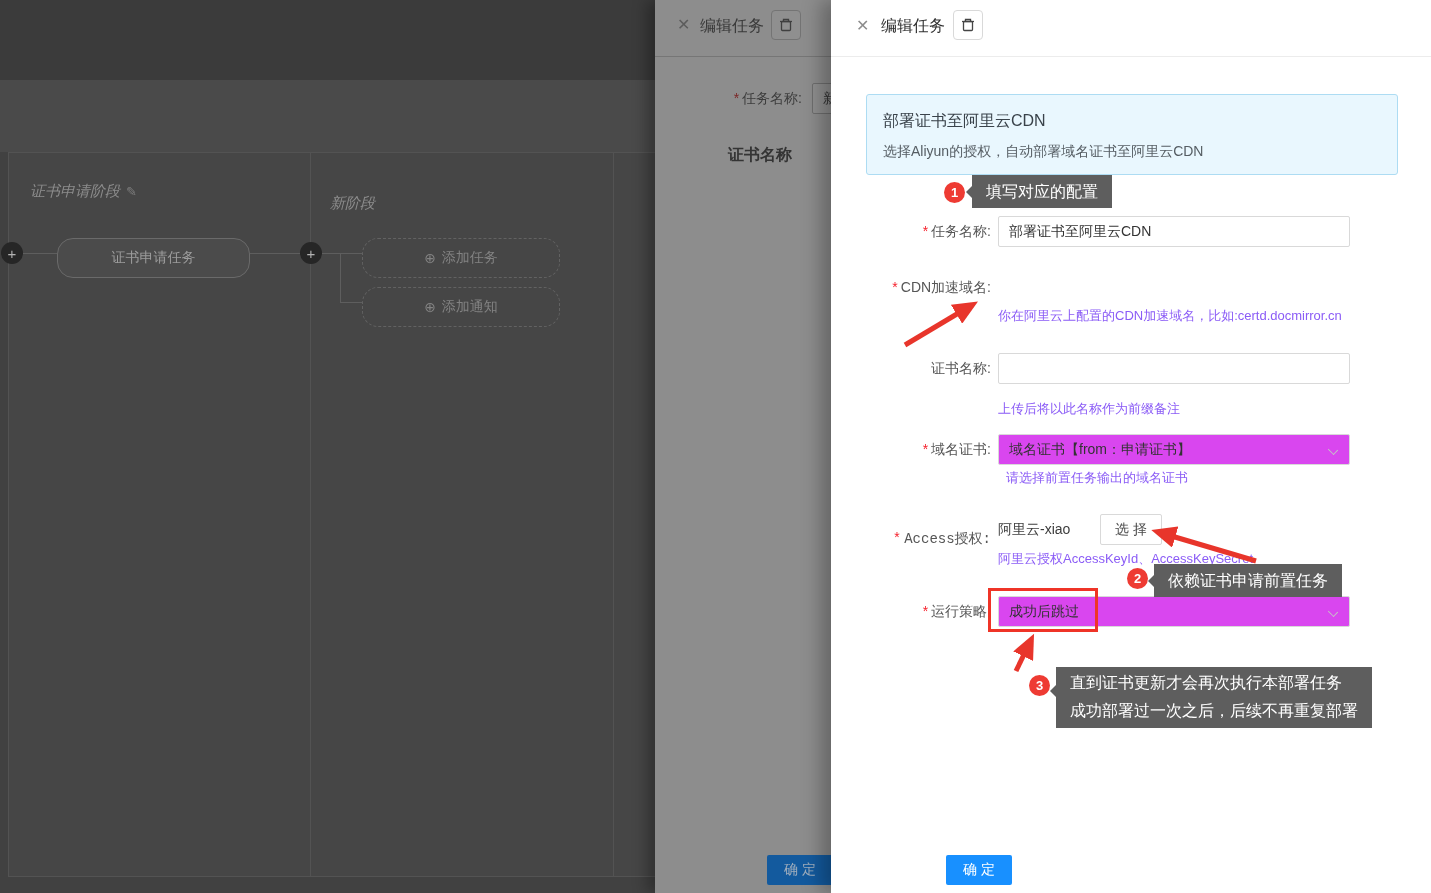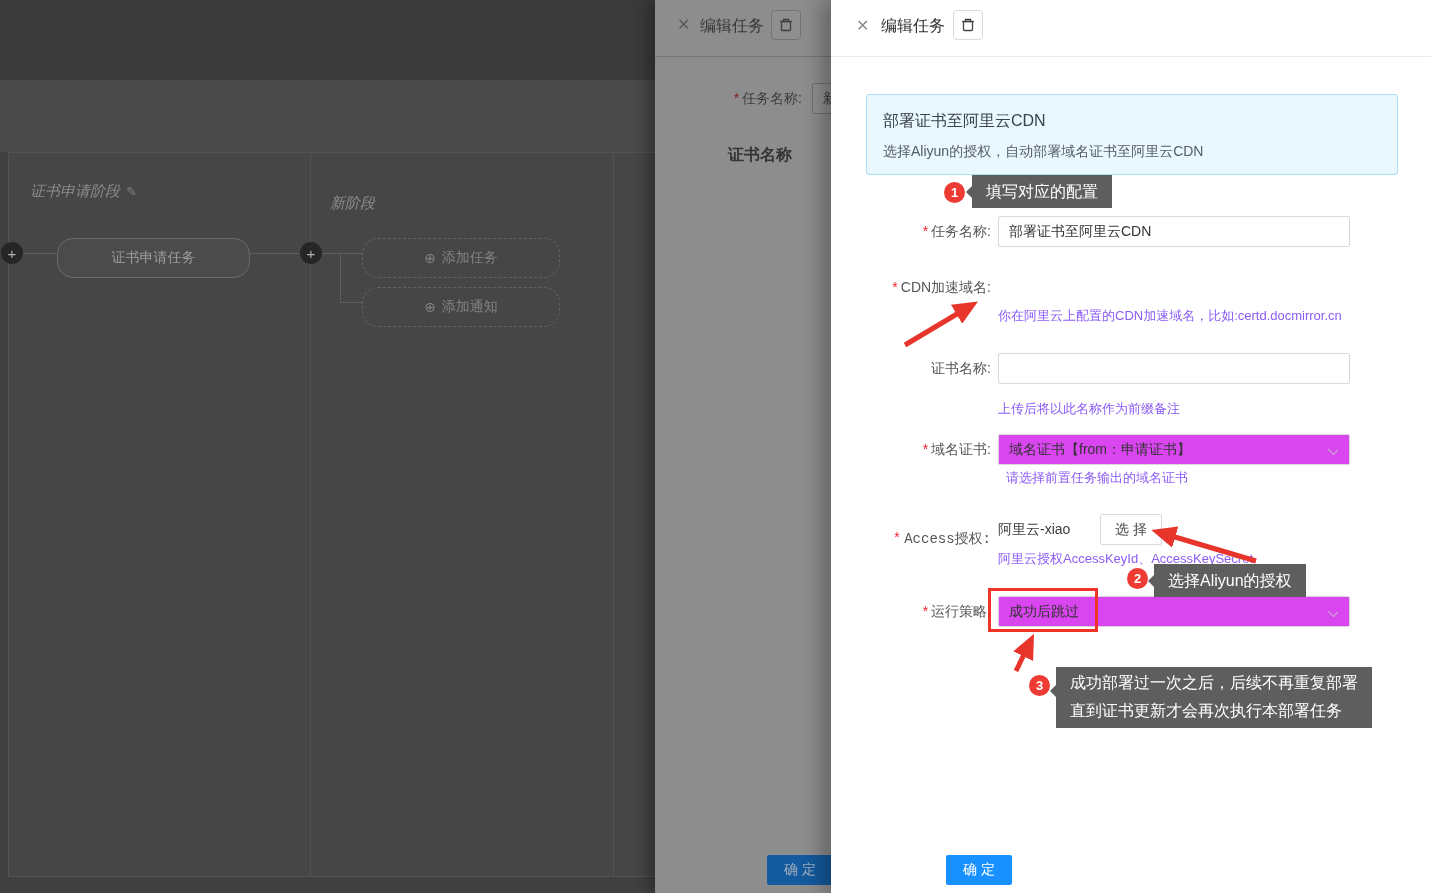--- a/index.html
+++ b/index.html
@@ -181,35 +181,35 @@
     <div class="fhelp" style="top:469px;margin-left:8px;">请选择前置任务输出的域名证书</div>
 
     <div class="flabel" style="top:524px;font-family:Liberation Mono, monospace;">
       <span class="req">*</span><span>Access授权:</span>
     </div>
     <div class="fvalue" style="top:514px;">阿里云-xiao</div>
     <div class="select-btn">选 择</div>
     <div class="fhelp" style="top:550px;">阿里云授权AccessKeyId、AccessKeySecret</div>
 
     <div class="ann-circle" style="left:296px;top:568px;">2</div>
-    <div class="ann-tip" style="left:323px;top:564px;">选择Aliyun的授权</div>
+    <div class="ann-tip" style="left:323px;top:564px;">依赖证书申请前置任务</div>
 
     <div class="flabel" style="top:596px;">
       <span class="req">*</span><span>运行策略:</span>
     </div>
     <div class="fselect" style="top:596px;">
       <span>成功后跳过</span>
       <span class="chev"></span>
     </div>
     <div class="red-rect"></div>
 
     <div class="ann-circle" style="left:198px;top:675px;">3</div>
     <div class="ann-tip two-line" style="left:225px;top:667px;">
+      <div>直到证书更新才会再次执行本部署任务</div>
       <div>成功部署过一次之后，后续不再重复部署</div>
-      <div>直到证书更新才会再次执行本部署任务</div>
     </div>
 
     <button class="confirm-btn">确 定</button>
   </div>
 
   <svg class="arrows" viewBox="0 0 1431 893">
     <defs>
       <marker id="ah" markerWidth="5" markerHeight="4.4" refX="3.6" refY="2.2" orient="auto">
         <path d="M0,0 L5,2.2 L0,4.4 Z" fill="#e8352b"></path>
       </marker>

